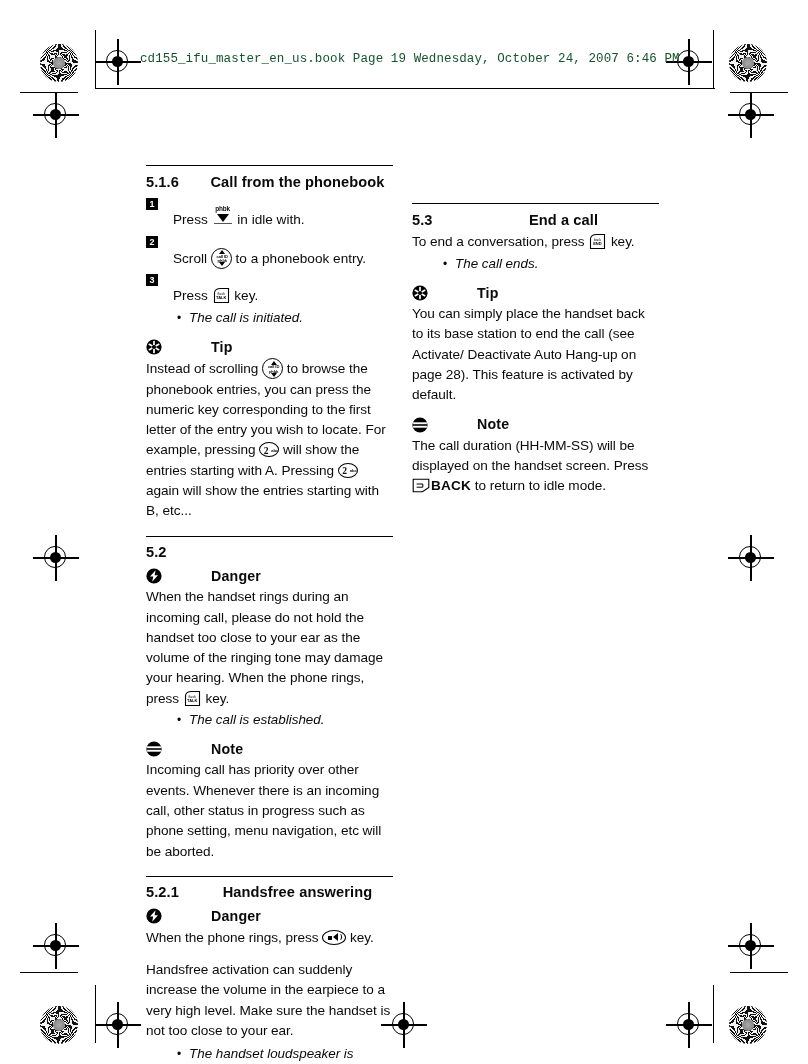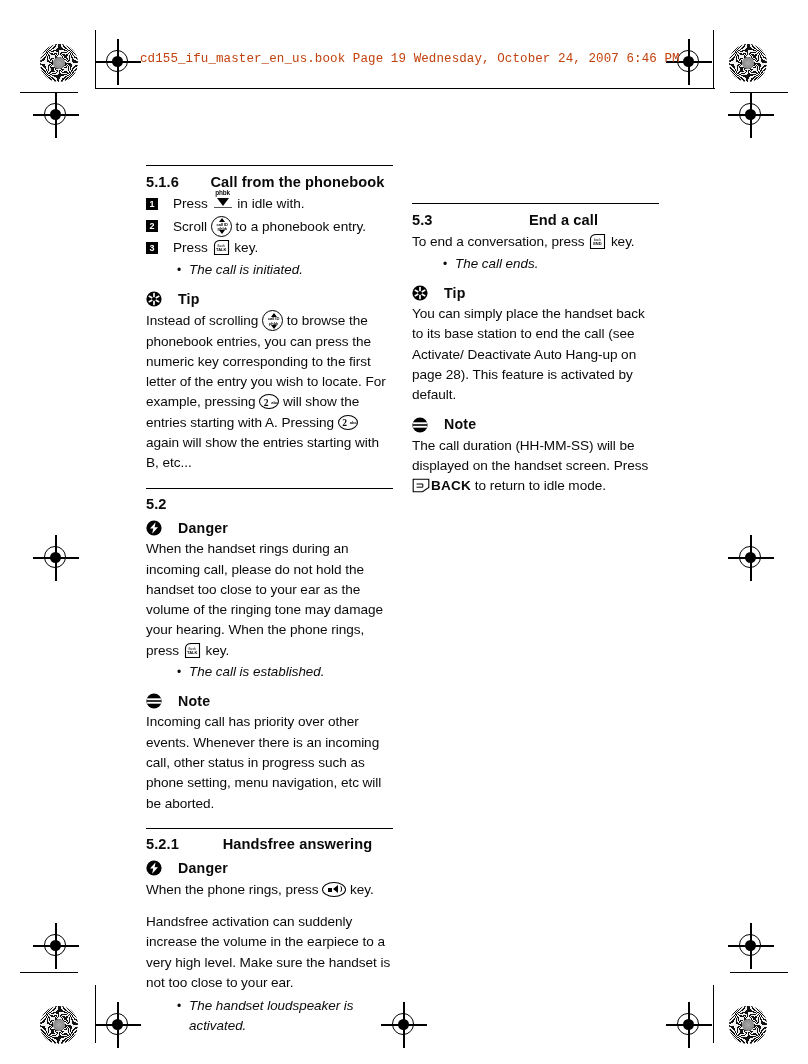--- a/index.html
+++ b/index.html
@@ -77,21 +77,21 @@
 
   
   .book-header {
     position: absolute;
     left: 140px;
     top: 52px;
     font-family: "Liberation Mono", monospace;
     font-size: 12.5px;
     letter-spacing: 0.1px;
     white-space: nowrap;
-    color: #c2410c;
+    color: #14532d;
   }
   .header-rule {
     position: absolute;
     left: 95px;
     top: 88px;
     width: 620px;
     height: 1px;
     background: #000;
   }
 
@@ -151,21 +151,21 @@
     height: 12px;
     background: #000;
     color: #fff;
     font-size: 9px;
     font-weight: bold;
     line-height: 12px;
     text-align: center;
     margin-top: 4px;
     margin-right: 15px;
   }
-  .step-txt { flex: 1 1 auto; font-size: 13.6px; }
+  .step-txt { flex: 1 1 auto; font-size: 13.6px; margin-top: 16px; }
 
   
   .bullet {
     display: flex;
     margin-top: 1px;
     padding-left: 31px;
     line-height: 20px;
   }
   .bullet .bdot {
     flex: 0 0 auto;
@@ -177,20 +177,21 @@
     flex: 1 1 auto;
     font-style: italic;
     font-size: 13.4px;
   }
 
   
   .callout {
     display: flex;
     align-items: center;
     margin: 9px 0 1px 0;
+    gap: 33px;
   }
   .callout .cl-label {
     font-size: 14.2px;
     font-weight: bold;
     margin-left: 16px;
     letter-spacing: 0.2px;
   }
 
   
   .ico-tip {

